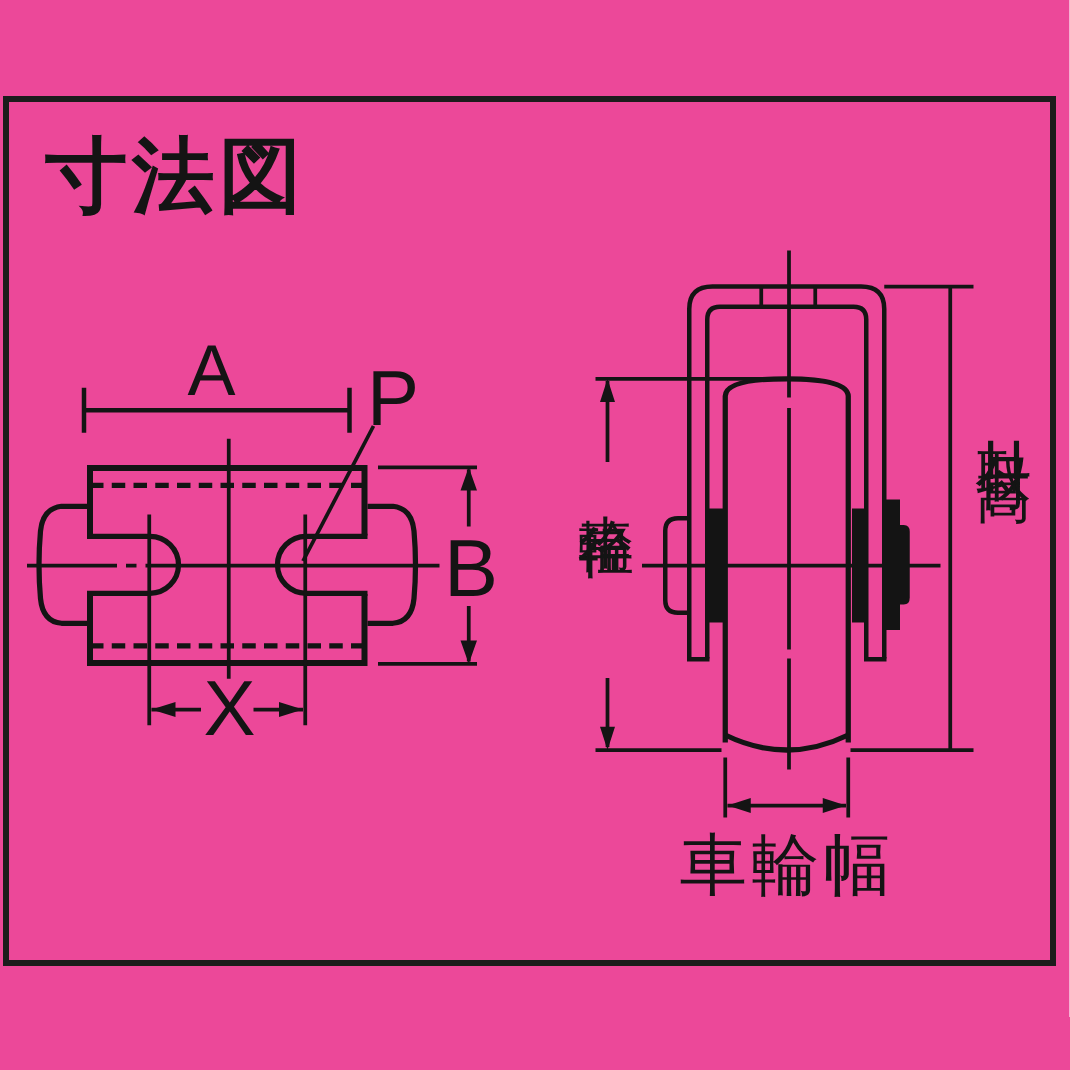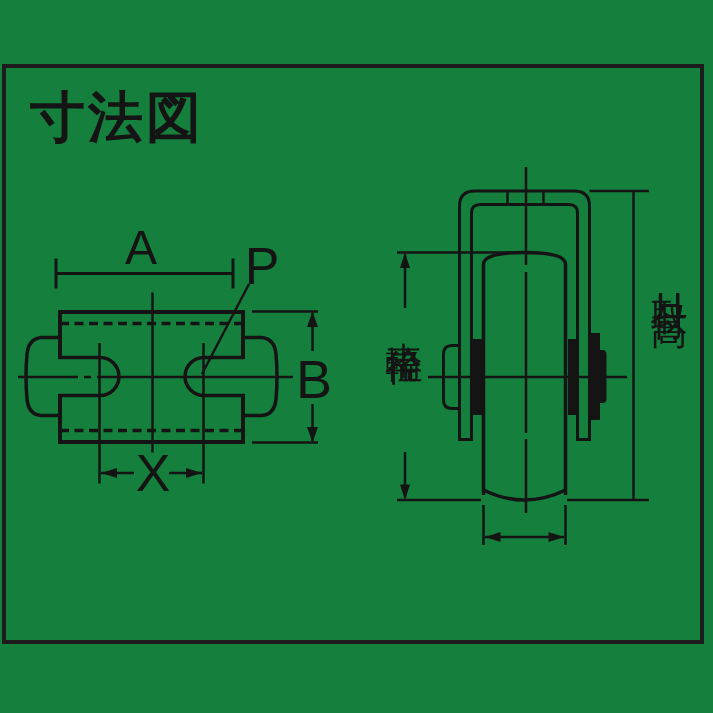--- a/index.html
+++ b/index.html
@@ -1,16 +1,16 @@
 <!DOCTYPE html>
 <html><head>
 <meta charset="utf-8">
 <style>
   html,body{margin:0;padding:0;background:#fff;}
-  .canvas{position:relative;width:713px;height:713px;background:#15803d;overflow:hidden;
+  .canvas{position:relative;width:713px;height:713px;background:#ec4899;overflow:hidden;
           font-family:"Liberation Sans","DejaVu Sans",sans-serif;}
   .frame{position:absolute;left:2px;top:64px;width:702px;height:580px;
          border:4px solid #1c1c1c;box-sizing:border-box;}
   svg{position:absolute;left:0;top:0;}
   .lbl{position:absolute;color:#141414;line-height:1;white-space:nowrap;}
   .title{left:30px;top:90px;font-size:55px;font-weight:600;letter-spacing:3px;}
   .dimA{left:141px;top:224px;font-size:48px;transform:translateX(-50%);}
   .dimP{left:262px;top:240px;font-size:52px;transform:translateX(-50%);}
   .dimB{left:314px;top:352px;font-size:54px;transform:translateX(-50%);}
   .dimX{left:153px;top:447px;font-size:52px;transform:translateX(-50%);}
@@ -91,14 +91,15 @@
     </g>
   </svg>
 
   <div class="lbl title">寸法図</div>
   <div class="lbl dimA">A</div>
   <div class="lbl dimP">P</div>
   <div class="lbl dimB">B</div>
   <div class="lbl dimX">X</div>
   <div class="lbl vtext wdia">車輪径</div>
   <div class="lbl vtext mhgt">取付高H</div>
+  <div class="lbl wwid">車輪幅</div>
 
 </div>
 
 </body></html>

